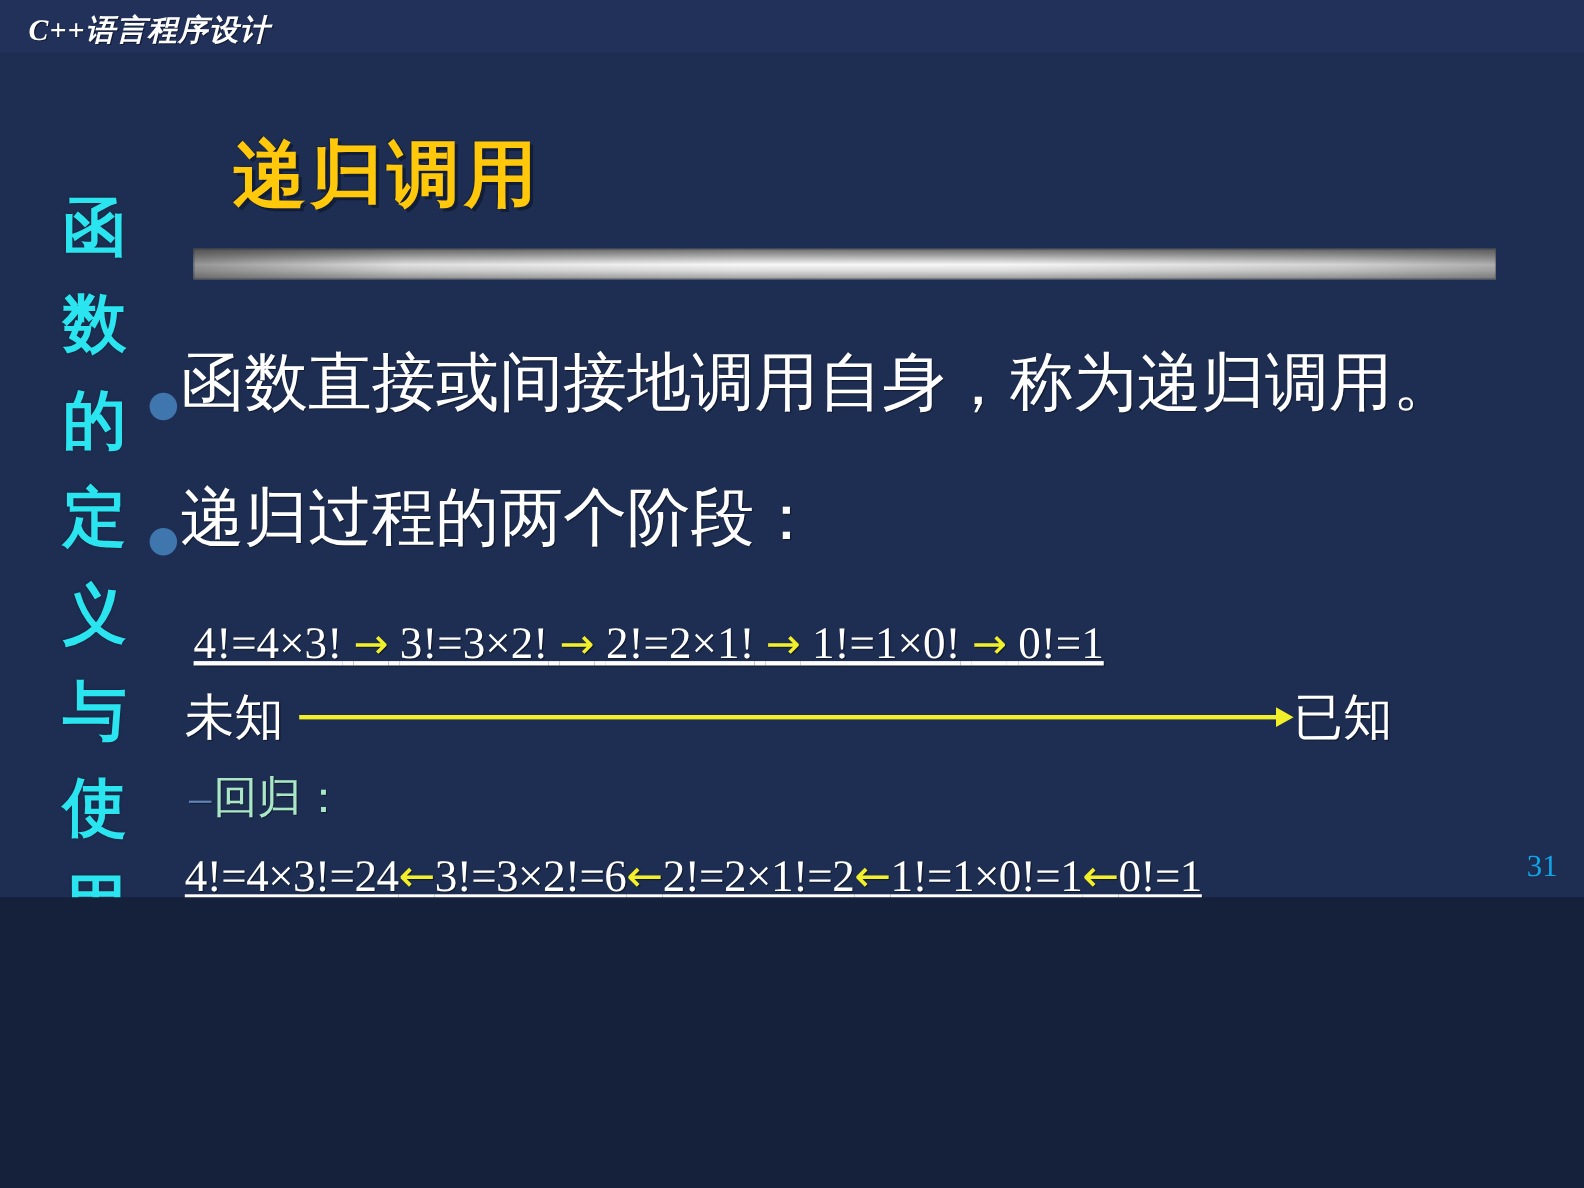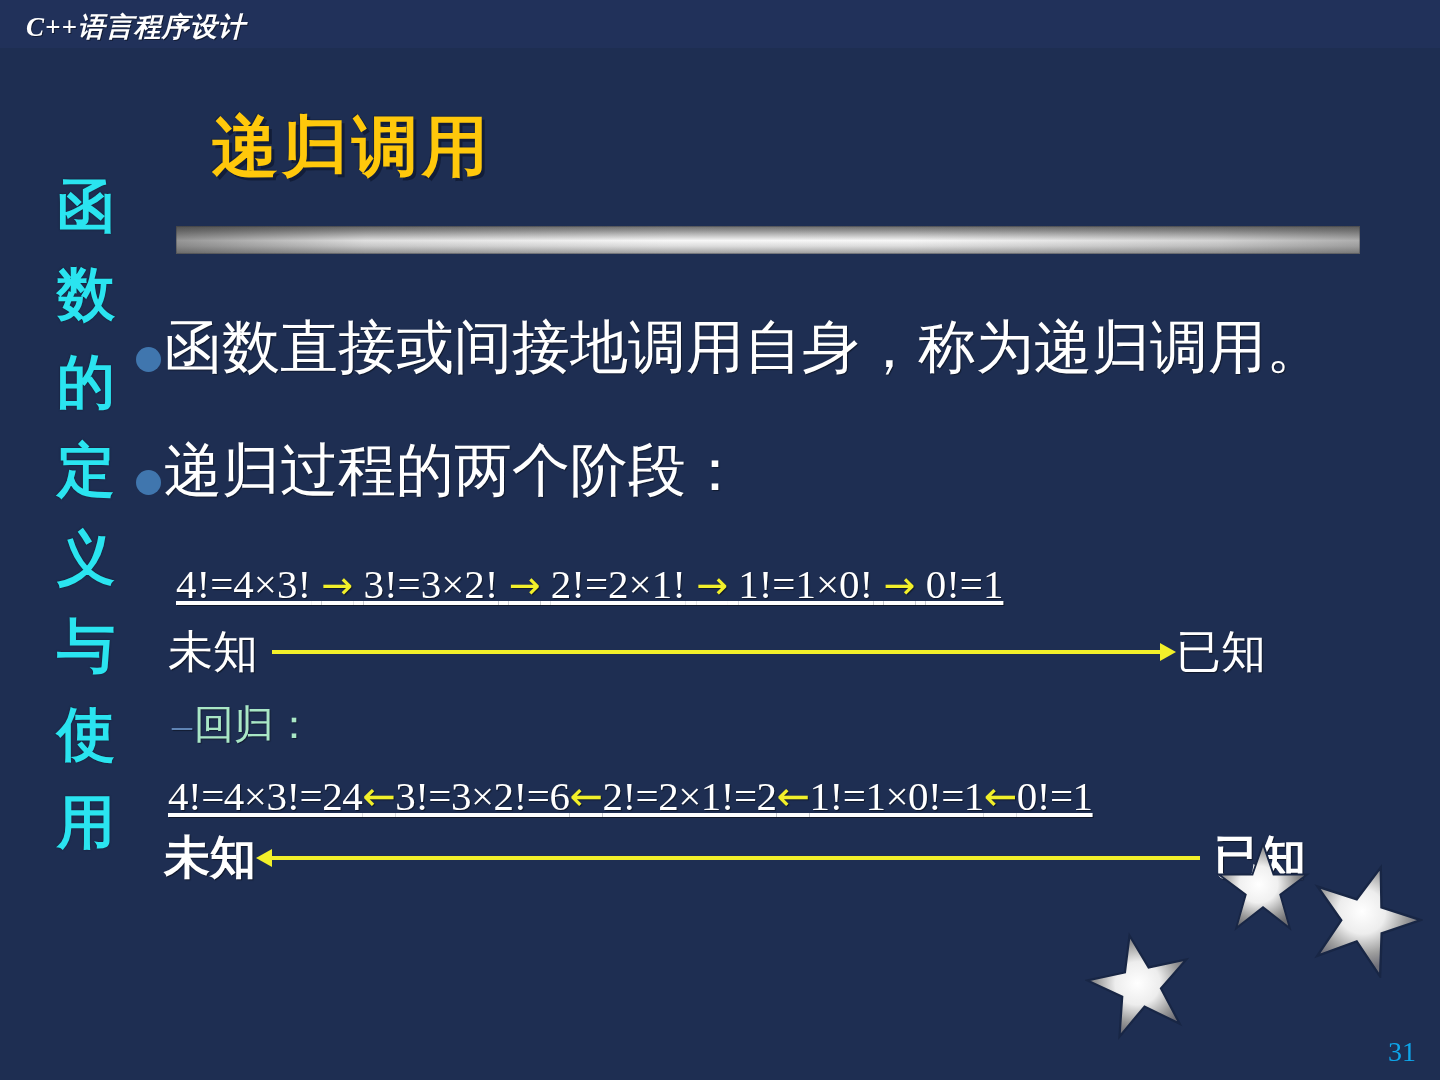--- a/index.html
+++ b/index.html
@@ -4,21 +4,21 @@
 <title>递归调用</title>
 <style>
   html, body {
     margin: 0;
     padding: 0;
     background: #15203a;
   }
   .slide {
     position: relative;
     width: 1440px;
-    height: 1080px;
+    height: 816px;
     background: #1e2e52;
     overflow: hidden;
     font-family: "Liberation Serif", "DejaVu Serif", serif;
     -webkit-font-smoothing: antialiased;
   }
 
   
   .header-band {
     position: absolute;
     left: 0; top: 0;
@@ -53,21 +53,21 @@
     font-size: 58px;
     line-height: 88px;
     text-shadow: 0 0 2px rgba(0,0,0,0.5);
   }
   .side-label span { display: block; }
 
   
   .slide-title {
     position: absolute;
     left: 212px;
-    top: 108px;
+    top: 120px;
     font-family: "DejaVu Sans", "Liberation Sans", sans-serif;
     font-weight: bold;
     font-size: 66px;
     line-height: 78px;
     letter-spacing: 4px;
     color: #ffc80b;
     text-shadow: 3px 3px 0 rgba(10,16,34,0.55), -1px -1px 0 rgba(10,16,34,0.35);
     white-space: nowrap;
   }
 
@@ -98,21 +98,21 @@
         rgba(255,255,255,0.10) 42%,
         rgba(255,255,255,0.08) 62%,
         rgba(110,110,110,0.26) 88%,
         rgba(85,85,85,0.45) 100%);
   }
 
   
   .bullet-row {
     position: absolute;
     display: flex;
-    align-items: center;
+    align-items: flex-end;
     white-space: nowrap;
   }
   .bullet-dot {
     width: 25px;
     height: 25px;
     border-radius: 50%;
     background: #4076ae;
     flex: 0 0 auto;
     margin-top: 22px;
     margin-right: 3px;

